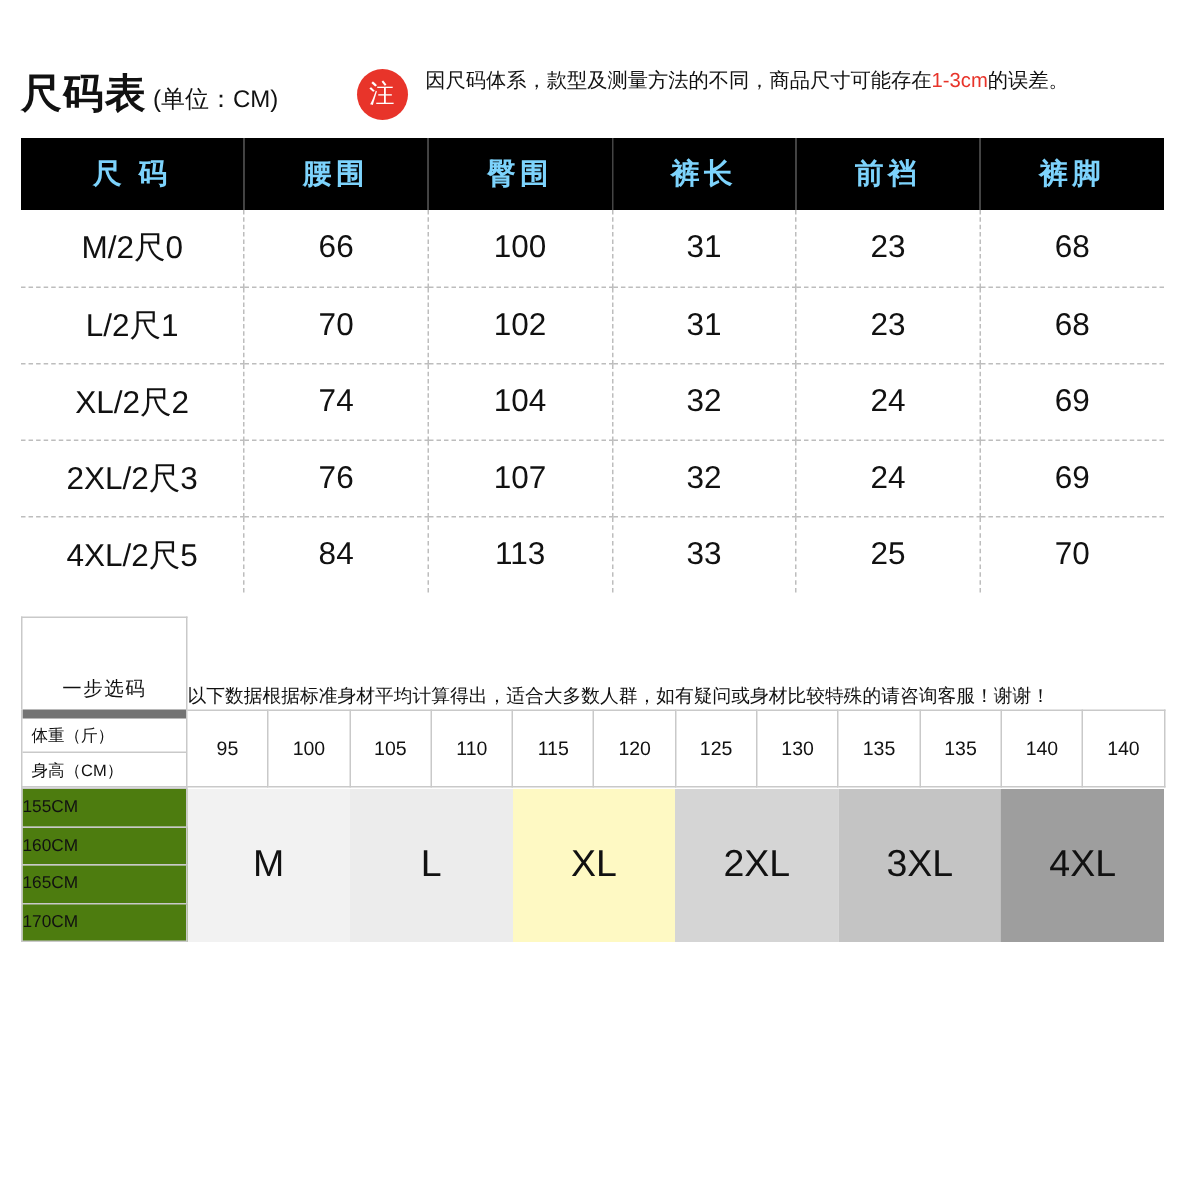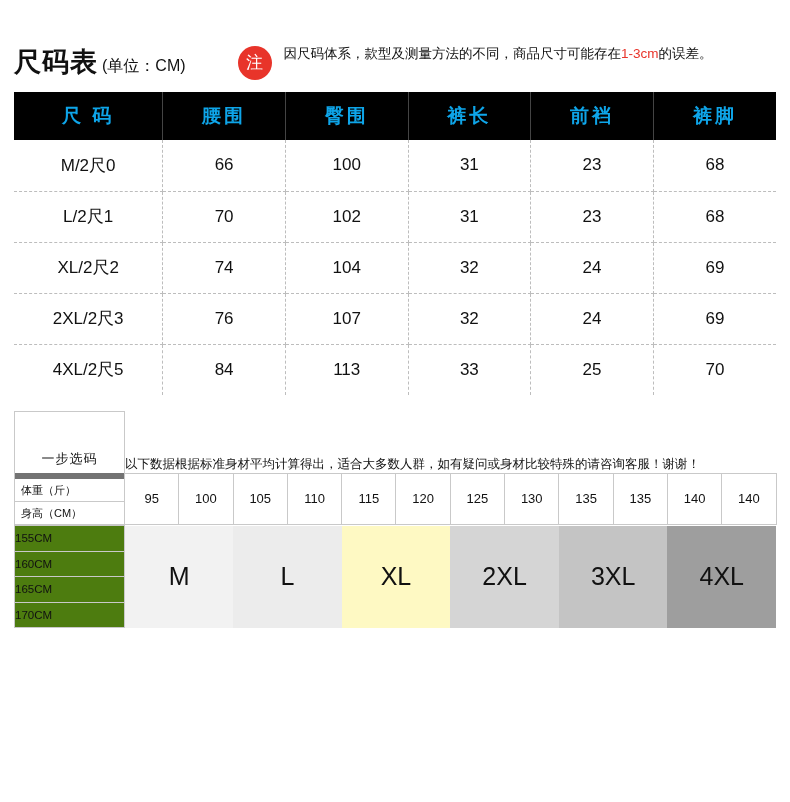--- a/index.html
+++ b/index.html
@@ -66,32 +66,32 @@
 
   
   .size-table {
     width: 762px;
     margin: 6px auto 0 auto;
     border-collapse: collapse;
     table-layout: fixed;
   }
   .size-table th {
     background: #000;
-    color: #0ea5e9;
+    color: #7dd3fc;
     font-size: 19px;
     font-weight: bold;
     height: 48px;
     letter-spacing: 3px;
     border-right: 1px solid #444;
   }
   .size-table th:last-child { border-right: none; }
   .size-table td {
     height: 51px;
     text-align: center;
-    font-size: 17px;
+    font-size: 21px;
     border-bottom: 1px dashed #bdbdbd;
     border-right: 1px dashed #bdbdbd;
     color: #111;
   }
   .size-table tr td:last-child { border-right: none; }
   .size-table tbody tr:last-child td { border-bottom: none; }
   .size-table .col-size { width: 148px; }
   .size-table .col-d { width: 122px; }
 
   

